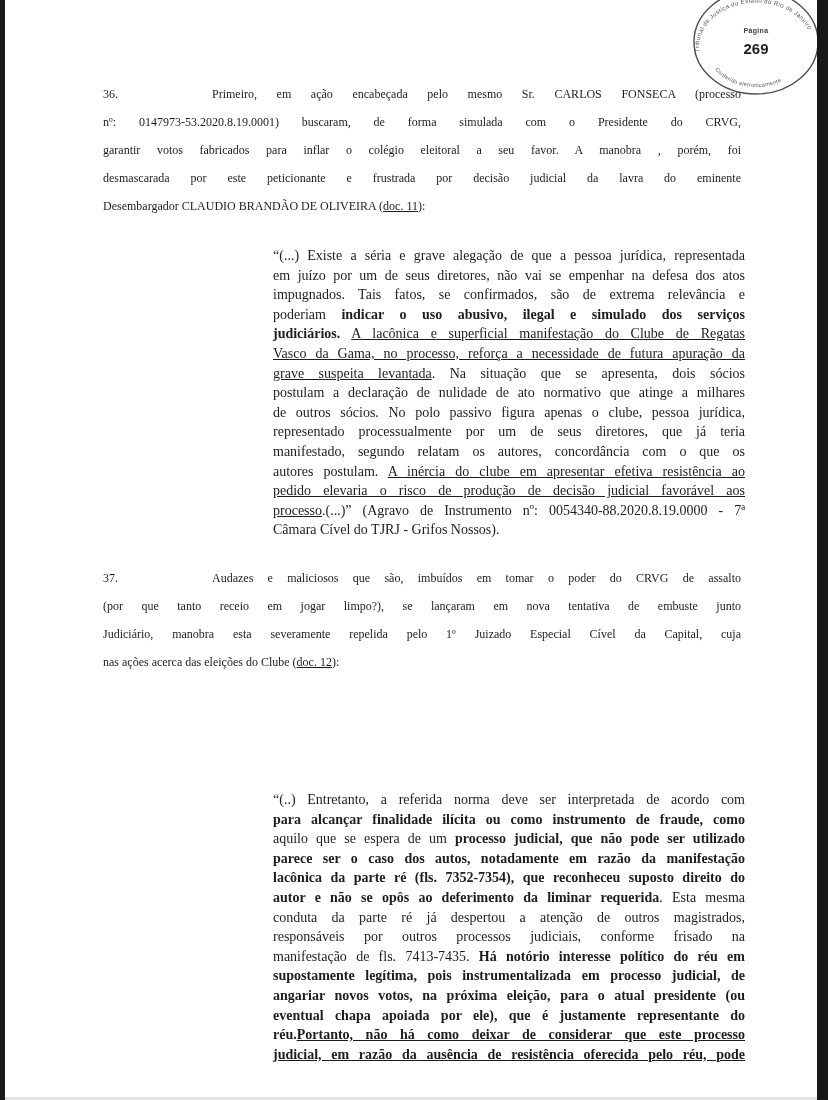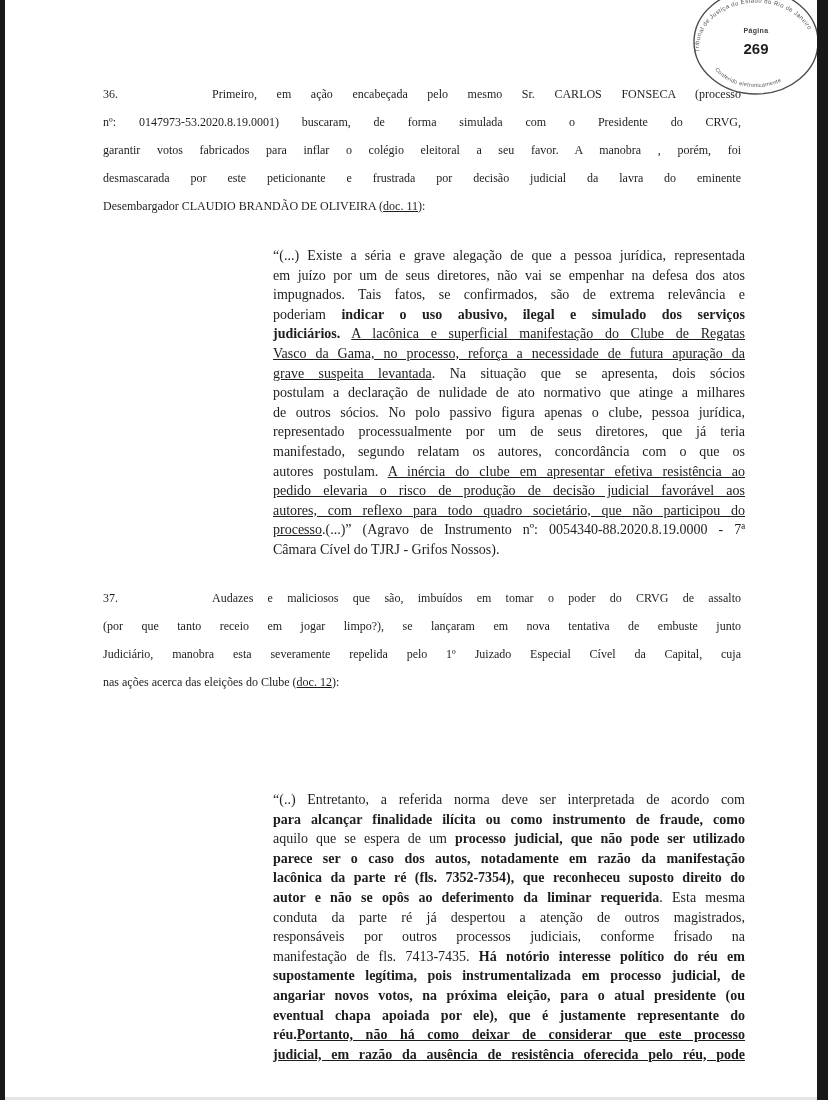--- a/index.html
+++ b/index.html
@@ -10,21 +10,21 @@
   .edge{position:absolute;top:0;bottom:0;background:#18181a;z-index:5;}
   .edge-left{left:0;width:5px;}
   .edge-right{right:0;width:11px;}
   .bottom-line{position:absolute;left:5px;right:11px;bottom:0;height:3px;background:#e4e4e4;z-index:4;}
 
   .block{position:absolute;z-index:1;}
   .main-par{left:103px;width:638px;font-size:12px;line-height:28px;}
   .quote{left:273px;width:472px;font-size:14px;line-height:19.6px;}
   #p36{top:80px;}
   #q1{top:246px;}
-  #p37{top:584px;}
+  #p37{top:564px;}
   #q2{top:790px;}
 
   .tl{text-align:justify;text-align-last:justify;}
   .tl.nl{text-align-last:left;}
   .b{font-weight:700;}
   .u{text-decoration:underline;}
   .pn{display:inline-block;width:109px;}
 
   .stamp{position:absolute;left:688px;top:-14px;z-index:3;}
   .ring,.ringb,.pglabel,.pgnum{font-family:"Liberation Sans","DejaVu Sans",sans-serif;}
@@ -73,21 +73,20 @@
       <div class="tl"><span>poderiam </span><span class="b">indicar o uso abusivo, ilegal e simulado dos serviços</span></div>
       <div class="tl"><span class="b">judiciários.</span><span> </span><span class="u">A lacônica e superficial manifestação do Clube de Regatas</span></div>
       <div class="tl"><span class="u">Vasco da Gama, no processo, reforça a necessidade de futura apuração da</span></div>
       <div class="tl"><span class="u">grave suspeita levantada</span><span>. Na situação que se apresenta, dois sócios</span></div>
       <div class="tl"><span>postulam a declaração de nulidade de ato normativo que atinge a milhares</span></div>
       <div class="tl"><span>de outros sócios. No polo passivo figura apenas o clube, pessoa jurídica,</span></div>
       <div class="tl"><span>representado processualmente por um de seus diretores, que já teria</span></div>
       <div class="tl"><span>manifestado, segundo relatam os autores, concordância com o que os</span></div>
       <div class="tl"><span>autores postulam. </span><span class="u">A inércia do clube em apresentar efetiva resistência ao</span></div>
       <div class="tl"><span class="u">pedido elevaria o risco de produção de decisão judicial favorável aos</span></div>
-      <div class="tl"><span class="u">autores, com reflexo para todo quadro societário, que não participou do</span></div>
       <div class="tl"><span class="u">processo</span><span>.(...)” (Agravo de Instrumento nº: 0054340-88.2020.8.19.0000 - 7ª</span></div>
       <div class="tl nl"><span>Câmara Cível do TJRJ - Grifos Nossos).</span></div>
     </div>
 
   <div id="p37" class="block main-par">
       <div class="tl"><span class="pn">37.</span><span>Audazes e maliciosos que são, imbuídos em tomar o poder do CRVG de assalto</span></div>
       <div class="tl"><span>(por que tanto receio em jogar limpo?), se lançaram em nova tentativa de embuste junto</span></div>
       <div class="tl"><span>Judiciário, manobra esta severamente repelida pelo 1º Juizado Especial Cível da Capital, cuja</span></div>
       <div class="tl nl"><span>nas ações acerca das eleições do Clube (</span><span class="u">doc. 12</span><span>):</span></div>
     </div>

